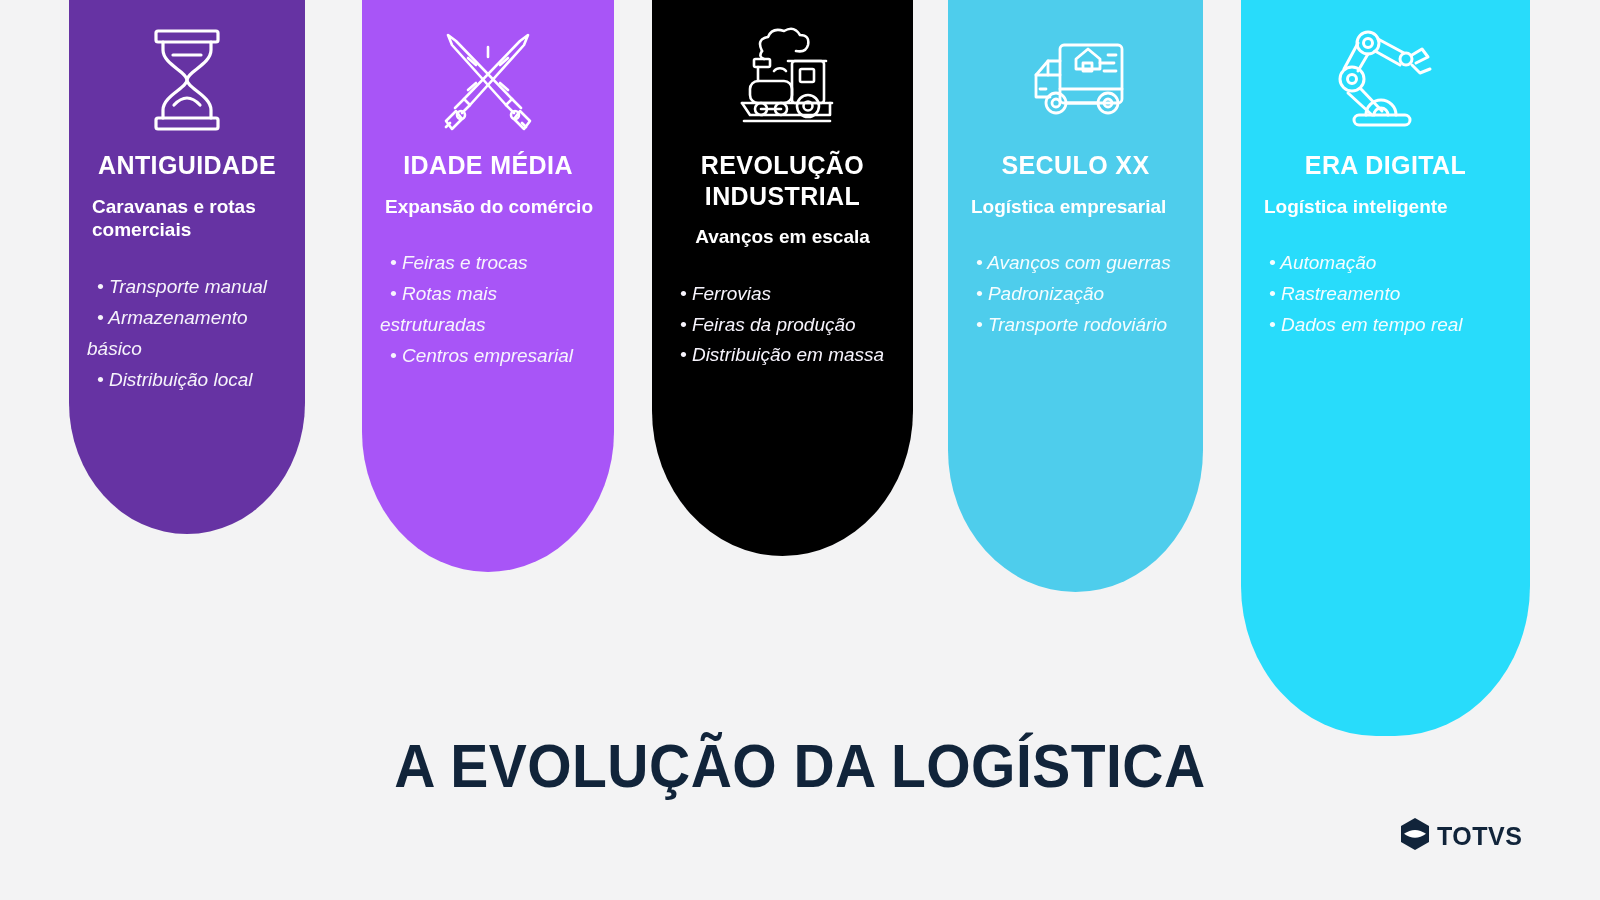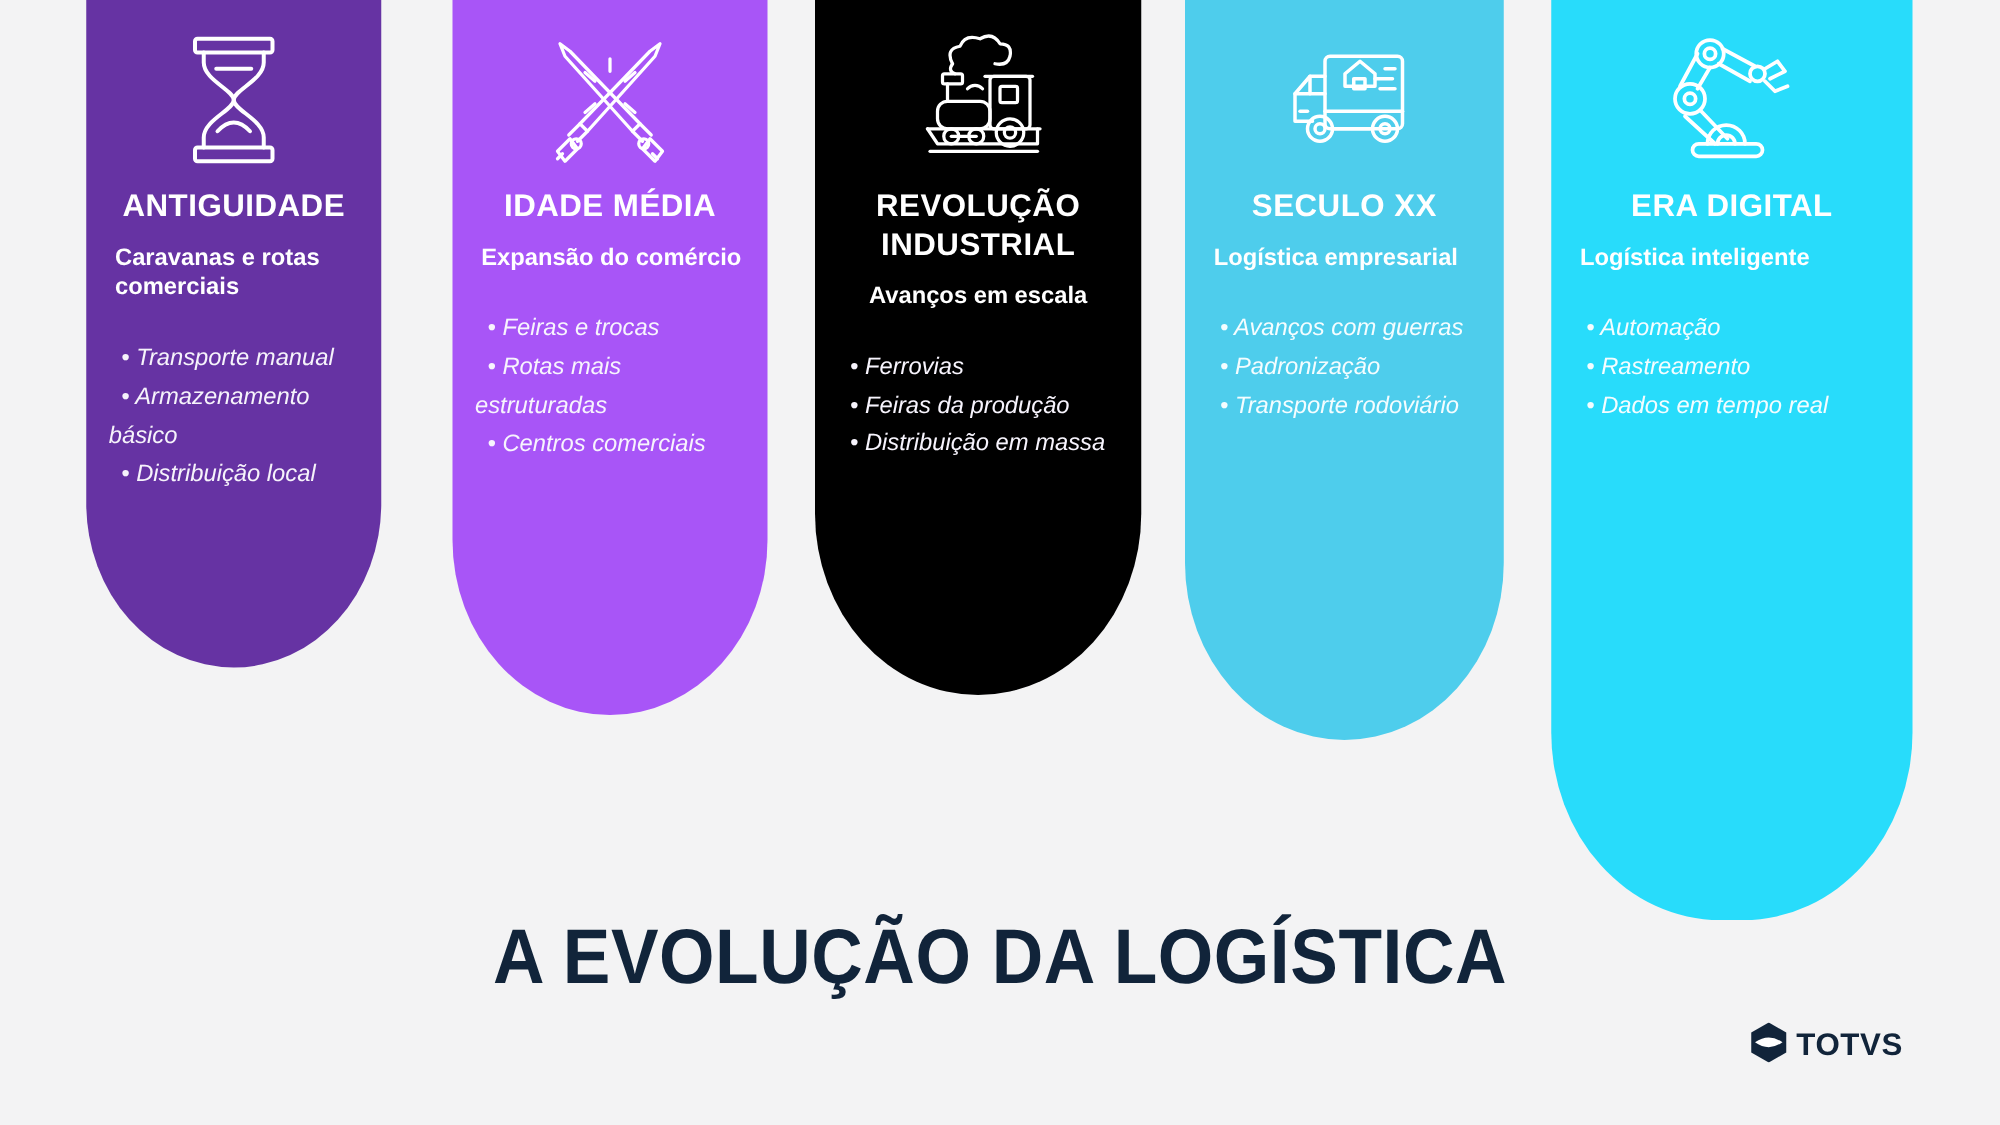--- a/index.html
+++ b/index.html
@@ -185,21 +185,21 @@
           <path d="M20 84 l-10 10 l6 8 l10 -10 Z"></path>
           <path d="M86 96 l4 4 M14 96 l-4 4"></path>
           <path d="M52 30 v-10 M40 38 l-8 -7 M64 38 l8 -7 M40 56 l-8 7 M64 56 l8 7"></path>
         </svg>
       </div>
       <div class="col-title">IDADE MÉDIA</div>
       <div class="col-subtitle">Expansão do comércio</div>
       <ul class="bullets">
         <li>• Feiras e trocas</li>
         <li>• Rotas mais estruturadas</li>
-        <li>• Centros comerciais</li>
+        <li>• Centros empresarial</li>
       </ul>
     </div>
 
     <div class="column" id="col-2">
       <div class="icon-wrap">
         <svg width="110" height="106" viewBox="0 0 110 106" fill="none" stroke="#ffffff" stroke-width="2.6" stroke-linecap="round" stroke-linejoin="round">
           <path d="M34 24 q-6 -12 6 -14 q4 -10 16 -6 q10 -6 16 4 q10 0 8 10 q-2 8 -12 6"></path>
           <path d="M34 24 q-4 6 2 8"></path>
           <rect x="26" y="32" width="16" height="8" rx="1.5"></rect>
           <path d="M30 40 v14"></path>

